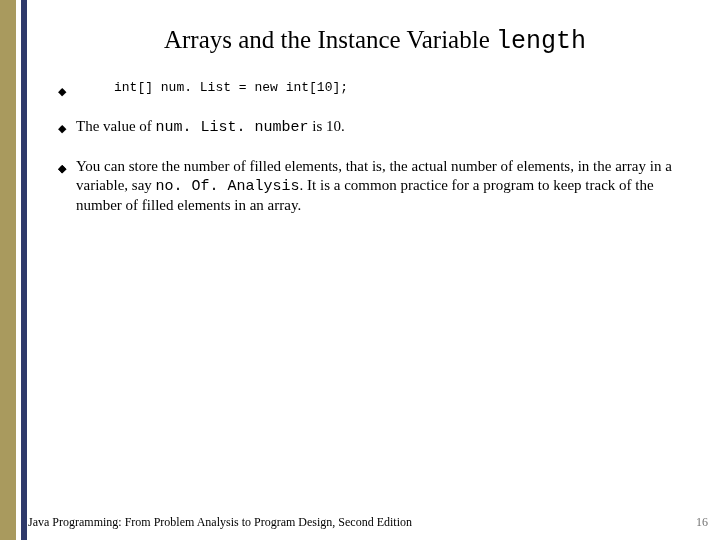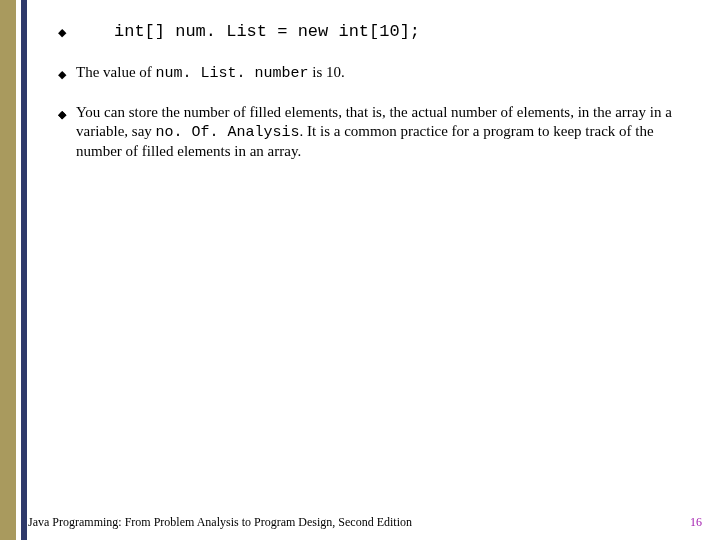--- a/index.html
+++ b/index.html
@@ -55,46 +55,49 @@
     left: 0; top: 4px;
     width: 8px; height: 8px;
     color: #000;
     font-size: 11px;
   }
   .mono {
     font-family: "Courier New", Courier, monospace;
   }
   .code-block {
     font-family: "Courier New", Courier, monospace;
-    font-size: 17px;
+    font-size: 13px;
     white-space: pre;
     margin-left: 38px;
     margin-top: 1px;
   }
   .footer {
     position: absolute;
     left: 28px;
     bottom: 10px;
     font-size: 12px;
     color: #000;
   }
   .pagenum {
     position: absolute;
-    right: 18px;
+    right: 12px;
     bottom: 10px;
     font-size: 12px;
-    color: #a21caf;
+    color: #737373;
   }
 </style>
 </head>
 <body>
 
 <div class="left-stripe"></div>
 
 <div class="slide">
+  <h1 class="title">
+    <span>Arrays and the Instance Variable </span><span class="mono">length</span>
+  </h1>
 
   <ul class="bullets">
       <li><span class="diamond">◆</span><div class="code-block">int[] num. List = new int[10];</div></li>
       <li><span class="diamond">◆</span><span><span>The value of </span><span class="mono">num. List. number</span><span> is 10.</span></span></li>
       <li><span class="diamond">◆</span></li>
       <li><span class="diamond">◆</span><span><span>You can store the number of filled elements, that is, the actual number of elements, in the array in a variable, say </span><span class="mono">no. Of. Analysis</span><span>. It is a common practice for a program to keep track of the number of filled elements in an array.</span></span></li>
     </ul>
 </div>
 
 <div class="footer">Java Programming: From Problem Analysis to Program Design, Second Edition</div>

